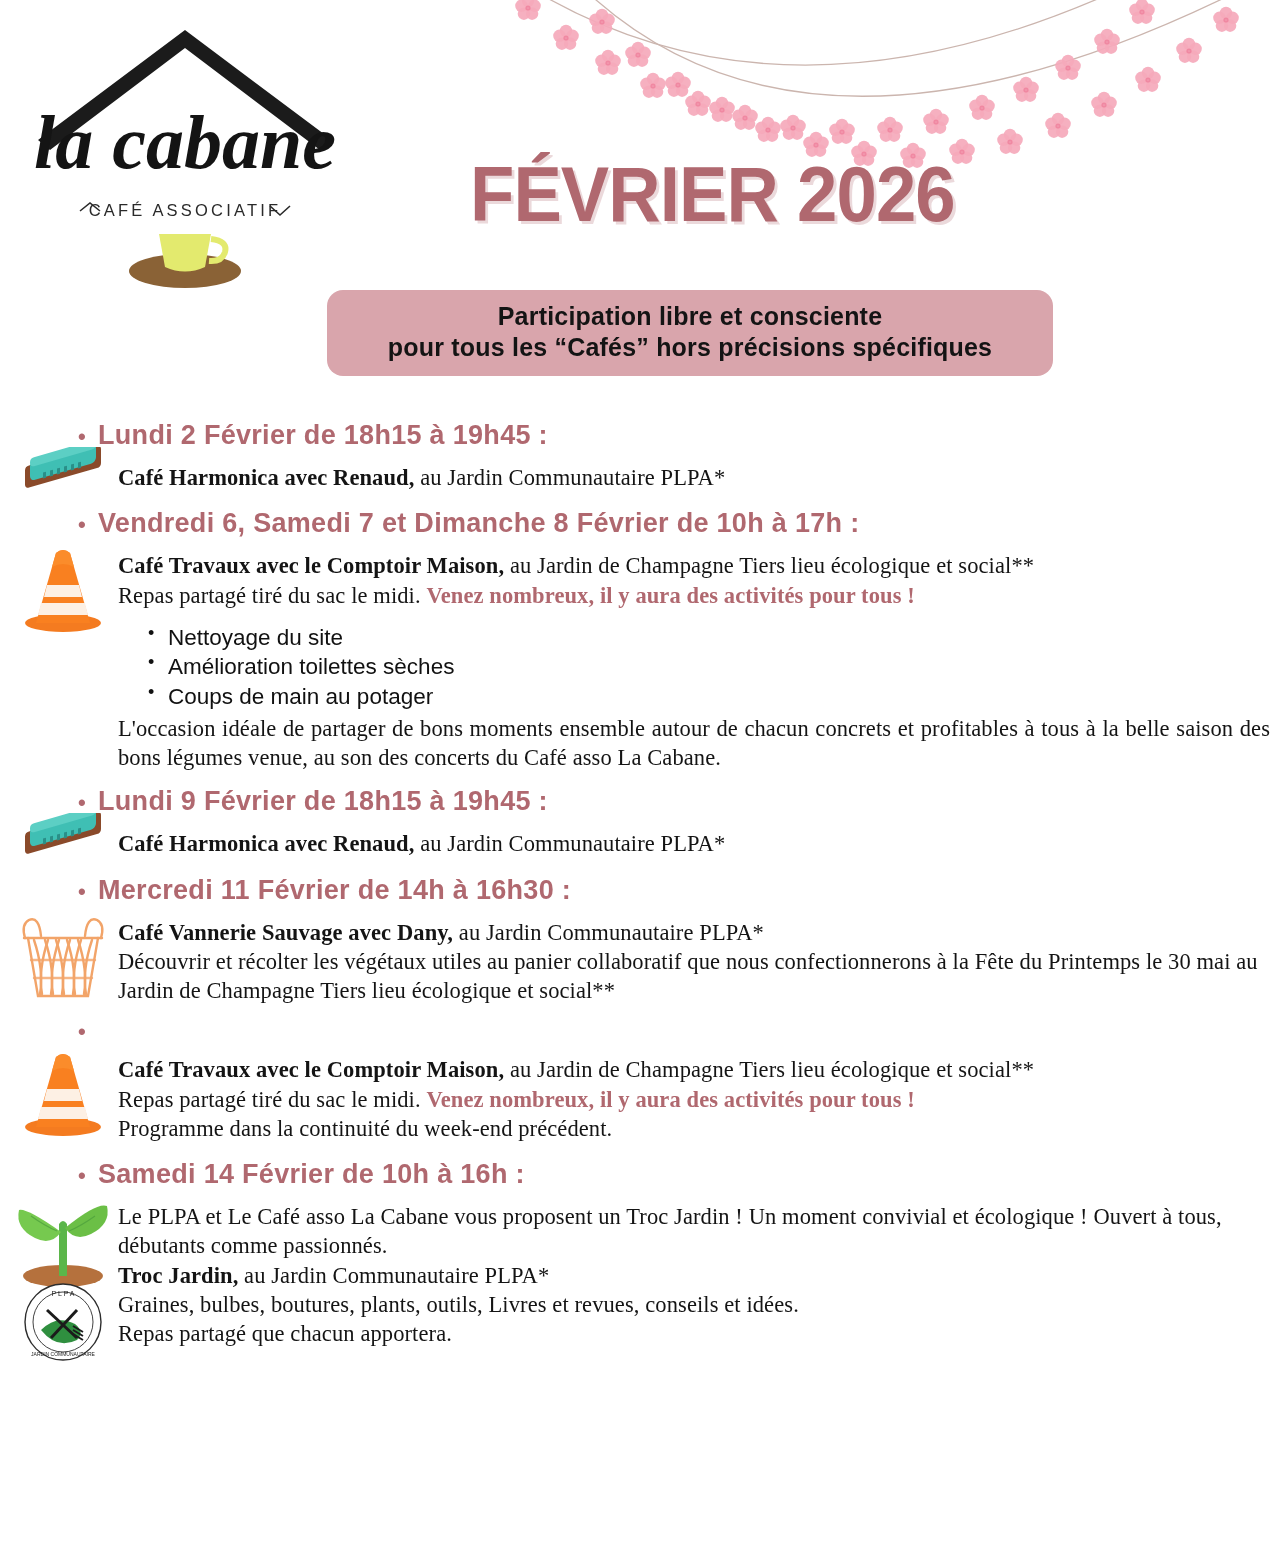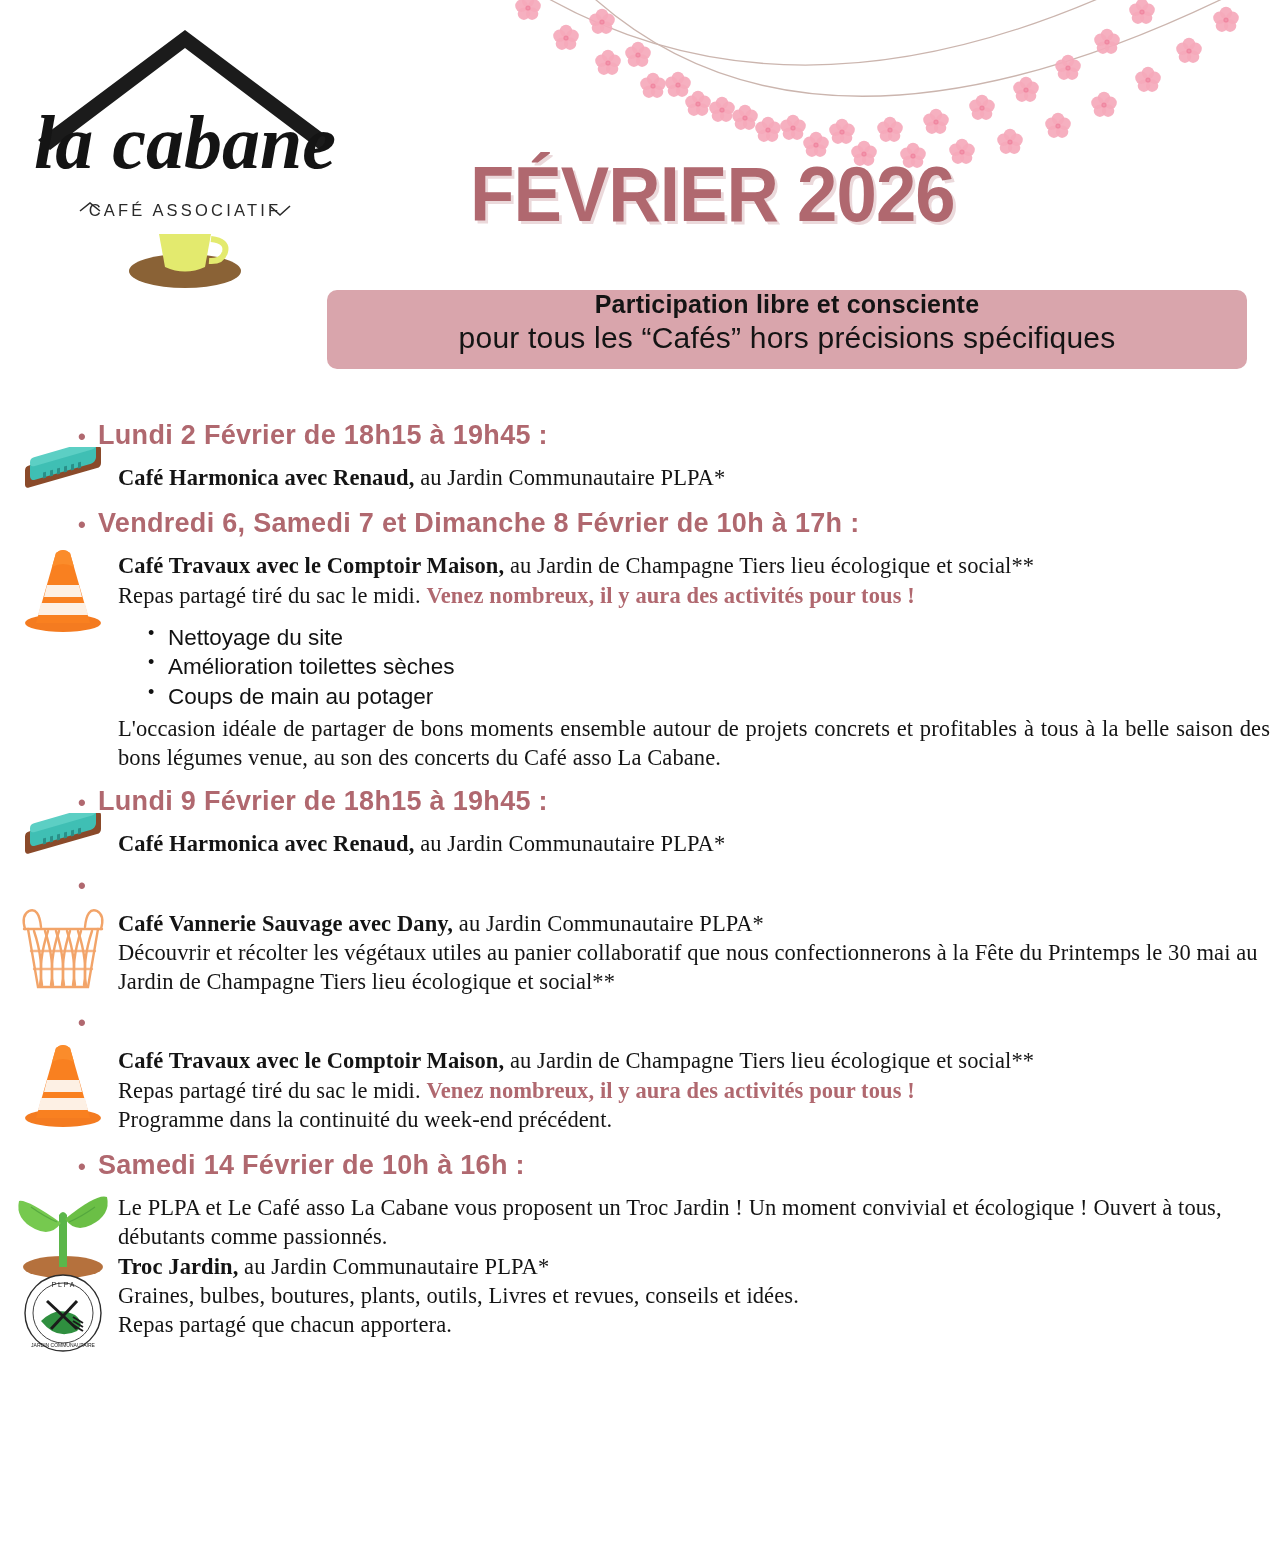--- a/index.html
+++ b/index.html
@@ -52,37 +52,37 @@
     transform: scaleX(0.93);
     transform-origin: left center;
     white-space: nowrap;
   }
 
   
   .banner {
     position: absolute;
     left: 327px;
     top: 290px;
-    width: 920px;
+    width: 726px;
     background: #d9a5ac;
-    border-radius: 10px;
-    padding: 0 20px 14px;
+    border-radius: 16px;
+    padding: 12px 20px 14px;
     box-sizing: border-box;
     text-align: center;
     color: #141414;
   }
   .banner-line1 {
     font-size: 25px;
     font-weight: 700;
     letter-spacing: 0.2px;
     margin-bottom: 2px;
   }
   .banner-line2 {
-    font-size: 30px;
-    font-weight: 400;
+    font-size: 25px;
+    font-weight: 700;
     letter-spacing: 0.2px;
   }
 
   
   .program {
     position: absolute;
     left: 0;
     top: 420px;
     width: 1285px;
   }
@@ -287,21 +287,21 @@
       <path d="M 36 10 q 7 -6 14 0 l 4 14 q -11 -6 -22 0 Z" fill="#fb8c2b"></path>
     </svg>
         </div>
         <div class="bodyline"><span class="b">Café Travaux avec le Comptoir Maison,</span><span> au Jardin de Champagne Tiers lieu écologique et social**</span></div>
         <div class="bodyline"><span>Repas partagé tiré du sac le midi. </span><span class="rose">Venez nombreux, il y aura des activités pour tous !</span></div>
         <ul class="sublist">
           <li>Nettoyage du site</li>
           <li>Amélioration toilettes sèches</li>
           <li>Coups de main au potager</li>
         </ul>
-        <div class="bodyline justify">L'occasion idéale de partager de bons moments ensemble autour de projets concrets et profitables à tous à la belle saison des bons légumes venue, au son des concerts du Café asso La Cabane.</div>
+        <div class="bodyline justify">L'occasion idéale de partager de bons moments ensemble autour de chacun concrets et profitables à tous à la belle saison des bons légumes venue, au son des concerts du Café asso La Cabane.</div>
       </div>
     </div>
     <div class="entry" style="margin-bottom: 16px;">
       <div class="entry-head">
         <span class="head-bullet">•</span>
         <span>Lundi 9 Février de 18h15 à 19h45 :</span>
       </div>
       <div class="entry-body">
         <div class="icon-slot" style="top: -16px;">
           <svg width="92" height="56" viewBox="0 0 92 56">
@@ -319,20 +319,21 @@
         </g>
       </g>
     </svg>
         </div>
         <div class="bodyline"><span class="b">Café Harmonica avec Renaud,</span><span> au Jardin Communautaire PLPA*</span></div>
       </div>
     </div>
     <div class="entry" style="margin-bottom: 16px;">
       <div class="entry-head">
         <span class="head-bullet">•</span>
+        <span>Mercredi 11 Février de 14h à 16h30 :</span>
       </div>
       <div class="entry-body">
         <div class="icon-slot" style="top: -6px;">
           <svg width="98" height="92" viewBox="0 0 98 92">
       <g fill="none" stroke="#f0a濃" stroke-width="2.4" stroke-linecap="round">
         <g stroke="#f2a469">
           <path d="M 10 26 L 88 26"></path>
           <path d="M 14 26 L 24 84 L 74 84 L 84 26"></path>
           <path d="M 15 8 q -8 4 -4 18"></path>
           <path d="M 15 8 q 10 -4 12 16"></path>

